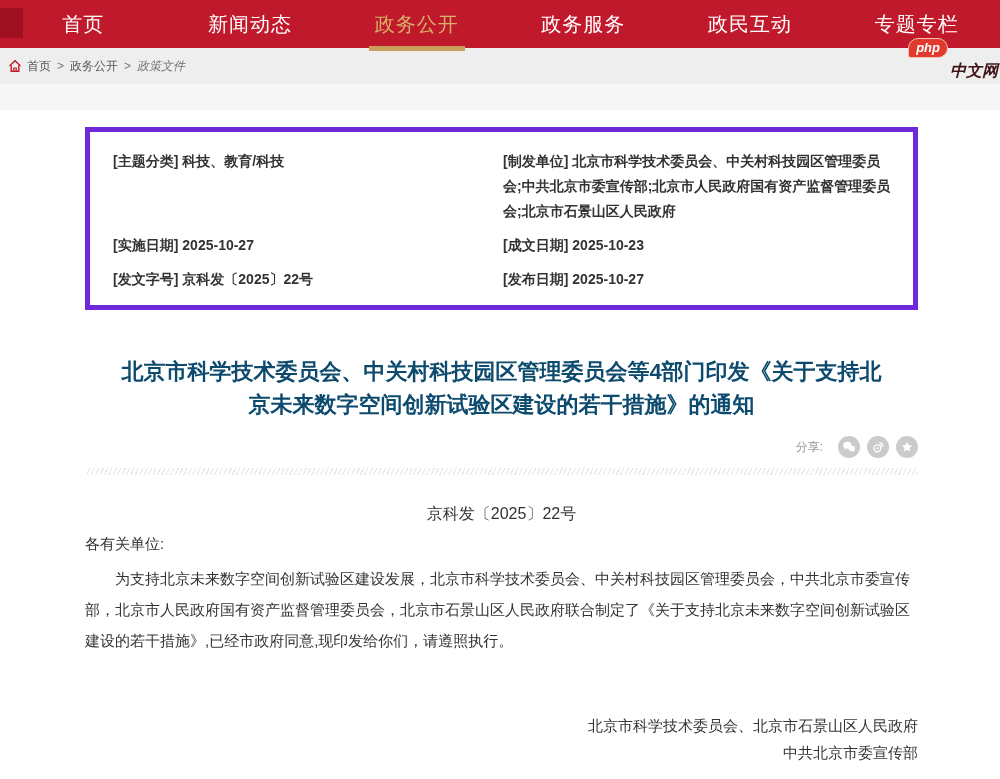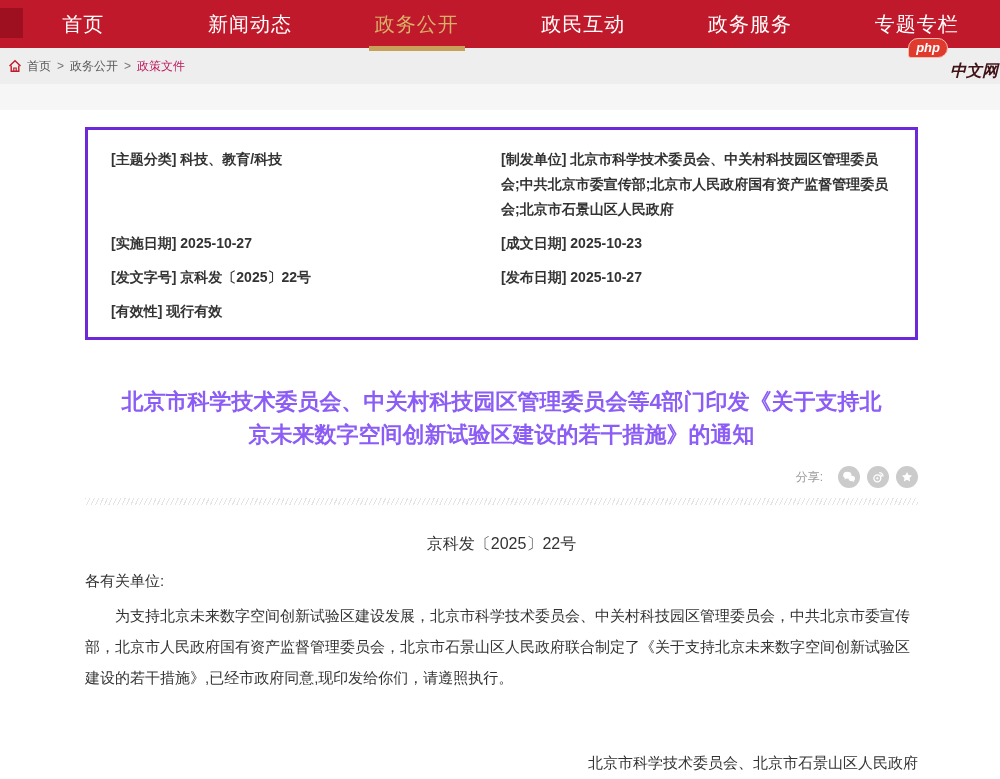--- a/index.html
+++ b/index.html
@@ -17,59 +17,59 @@
   .site-watermark { position:absolute; top:13px; right:2px; display:flex; align-items:center; z-index:6; }
   .php-bubble { background:#e03a2f; color:#fff; font-style:italic; font-weight:bold; font-size:13px;
     padding:1px 7px 2px; border-radius:11px 11px 11px 3px; border:1px solid #f3beb2; }
   .php-suffix { color:#3f1216; font-weight:bold; font-style:italic; font-size:16px; margin-left:2px;margin-top:48px; }
 
   
   .breadcrumb-bar { height:36px; background:#eeeeee; display:flex; align-items:center;
     padding-left:8px; font-size:12px; color:#565656; }
   .breadcrumb-bar .sep { margin:0 6px; color:#777; }
   .crumb { cursor:pointer; }
-  .crumb.current { color:#be185d; }
+  .crumb.current { color:#737373;font-style:italic; }
   .home-ic { display:inline-block; margin-right:5px; line-height:0; }
   .substrip { height:26px; background:#f5f6f5; }
 
   
   .content { padding:0 82px 0 85px; }
 
-  .meta-box { margin-top:17px; border:3px solid #6d28d9; padding:17px 20px 13px 23px;
+  .meta-box { margin-top:17px; border:5px solid #6d28d9; padding:17px 20px 13px 23px;
     display:grid; grid-template-columns:390px 1fr; column-gap:0; row-gap:9px; }
   .meta-cell { font-size:14px; font-weight:bold; line-height:25px; color:#333; }
   .meta-label { margin-right:4px; }
 
   .doc-title { margin:45px auto 0; max-width:770px; text-align:center; font-size:22px;
-    font-weight:bold; line-height:33px; color:#8b5cf6; }
+    font-weight:bold; line-height:33px; color:#0c4a6e; }
 
   .share-row { margin-top:14px; display:flex; justify-content:flex-end; align-items:center; height:24px; }
   .share-label { font-size:12px; color:#9a9a9a; margin-right:8px; }
   .share-btn { width:22px; height:22px; border-radius:50%; background:#cbcbcb; margin-left:7px;
     display:flex; align-items:center; justify-content:center; cursor:pointer; }
 
   .hatch-divider { margin-top:9px; height:7px;
     background:repeating-linear-gradient(115deg, #e4e4e4 0px, #e4e4e4 1px, #ffffff 1px, #ffffff 4px); }
 
   .doc-number { margin-top:29px; text-align:center; font-size:16px; color:#333; }
-  .salutation { margin-top:17px; font-size:15px; color:#333; }
+  .salutation { margin-top:10px; font-size:15px; color:#333; }
   .doc-body { margin-top:9px; font-size:15px; line-height:31px; text-indent:2em; color:#333; }
 
   .sig-block { margin-top:56px; text-align:right; font-size:15px; line-height:27px; color:#333; }
 </style>
 </head>
 <body>
 
 <div class="topnav">
   <div class="corner-accent"></div>
   <div class="nav-item">首页</div>
   <div class="nav-item">新闻动态</div>
   <div class="nav-item active">政务公开</div>
+  <div class="nav-item">政务服务</div>
   <div class="nav-item">政民互动</div>
-  <div class="nav-item">政务服务</div>
   <div class="nav-item">专题专栏</div>
   <div class="site-watermark">
     <span class="php-bubble">php</span>
     <span class="php-suffix">中文网</span>
   </div>
 </div>
 
 <div class="breadcrumb-bar">
   <span class="home-ic">
     <svg width="14" height="14" viewBox="0 0 14 14">
@@ -99,23 +99,20 @@
       <span class="meta-label">[实施日期]</span><span class="meta-value">2025-10-27</span>
     </div>
     <div class="meta-cell">
       <span class="meta-label">[成文日期]</span><span class="meta-value">2025-10-23</span>
     </div>
     <div class="meta-cell">
       <span class="meta-label">[发文字号]</span><span class="meta-value">京科发〔2025〕22号</span>
     </div>
     <div class="meta-cell">
       <span class="meta-label">[发布日期]</span><span class="meta-value">2025-10-27</span>
-    </div>
-    <div class="meta-cell">
-      <span class="meta-label">[有效性]</span><span class="meta-value">现行有效</span>
     </div>
   </div>
 
   <h1 class="doc-title">北京市科学技术委员会、中关村科技园区管理委员会等4部门印发《关于支持北京未来数字空间创新试验区建设的若干措施》的通知</h1>
 
   <div class="share-row">
     <span class="share-label">分享:</span>
     <span class="share-btn">
       <svg width="16" height="16" viewBox="0 0 24 24">
         <ellipse cx="9.5" cy="9.5" rx="6.2" ry="5.2" fill="#fff"></ellipse>

